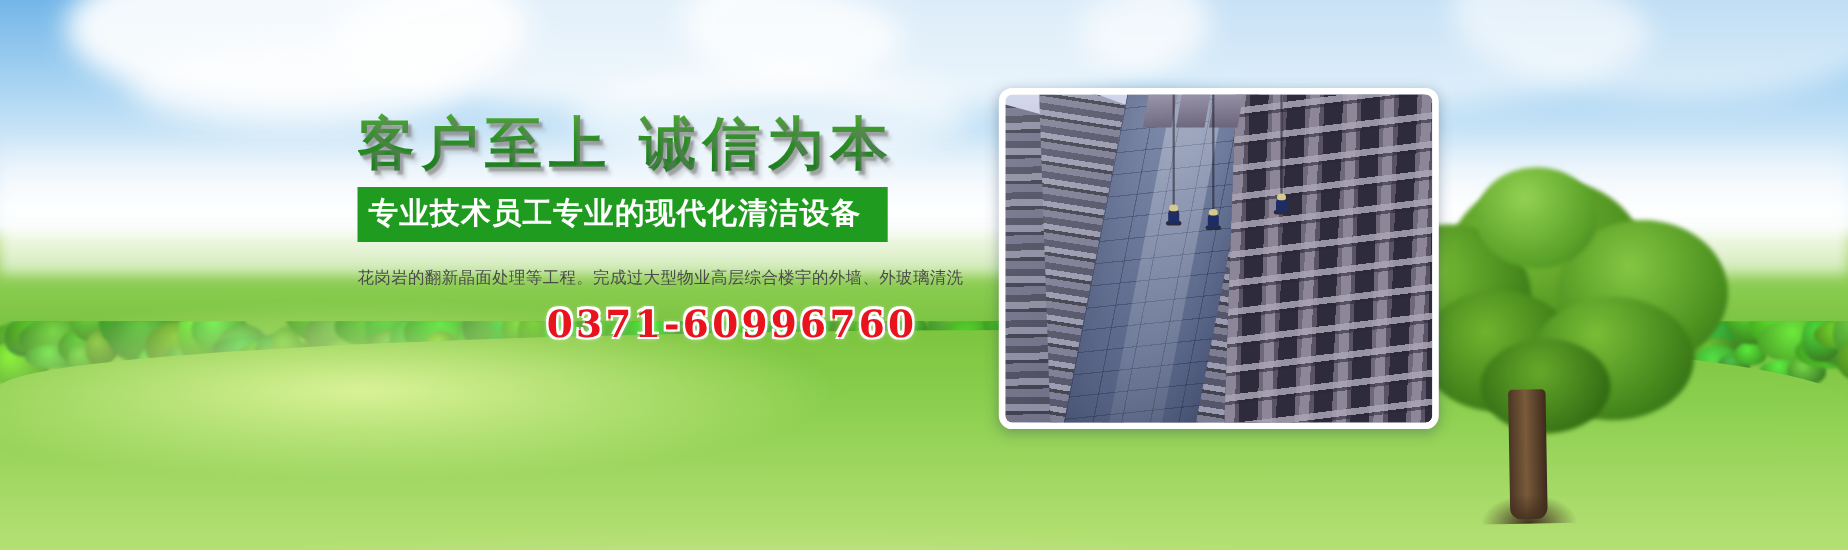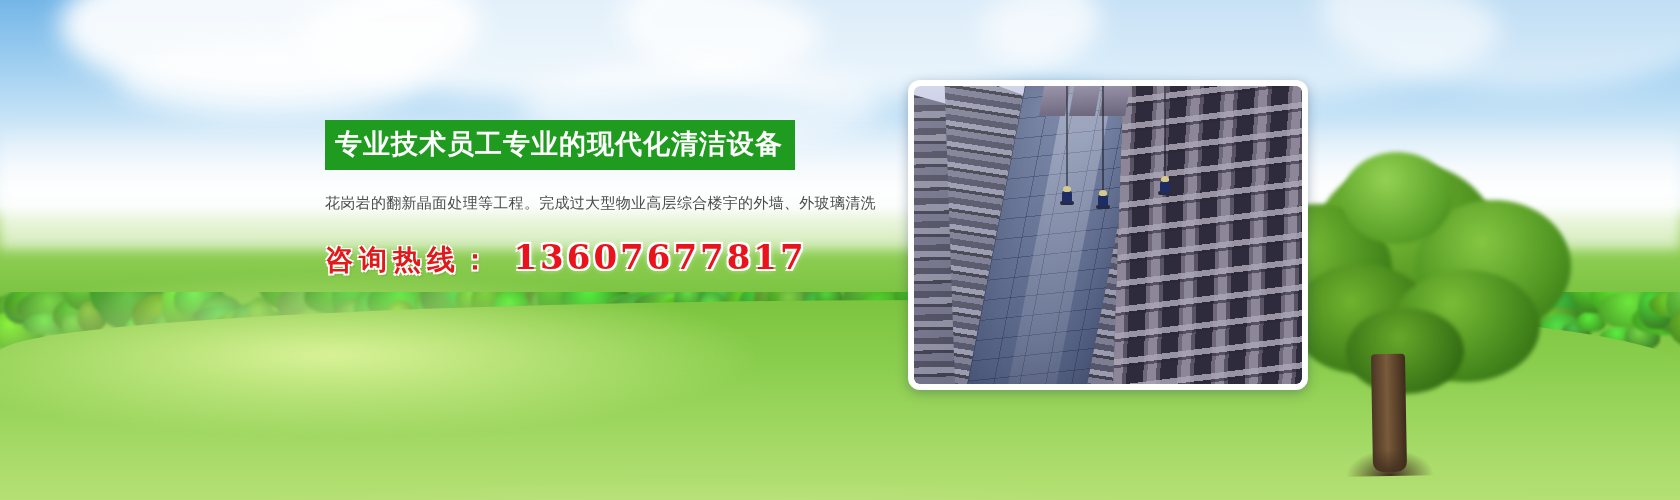--- a/index.html
+++ b/index.html
@@ -93,24 +93,24 @@
     font-size:52px; font-weight:700; letter-spacing:6px;
     color:#1f8a1f;
     background:linear-gradient(to bottom,#59b03a 0%,#2a8f23 45%,#14771a 100%);
     -webkit-background-clip:text; background-clip:text; -webkit-text-fill-color:transparent;
     text-shadow:3px 4px 2px rgba(120,120,120,.45);
     white-space:nowrap;
     filter:drop-shadow(3px 4px 1px rgba(140,140,140,.5));
   }
 
   #subtitle-bar {
-    margin-top:24px;
+    margin-top:4px;
     display:inline-block;
     background:#1f9c1f;
-    padding:6px 12px 8px 10px;
+    padding:6px 24px 8px 10px;
   }
   #subtitle-bar span {
     font-size:27px; font-weight:700; color:#fff; letter-spacing:1px;
     font-family:"DejaVu Sans","Liberation Sans",sans-serif;
     white-space:nowrap;
   }
 
   #paragraph {
     margin-top:20px;
     width:578px;
@@ -456,33 +456,31 @@
     <div class="canopy" style="left:196px; top:48px;  width:155px;height:132px; background:radial-gradient(circle at 42% 32%, #85c642 0%, #4e9420 62%, #2e6b15 100%);"></div>
     <div class="canopy" style="left:72px;  top:112px; width:140px;height:110px; background:radial-gradient(circle at 42% 34%, #6fb32e 0%, #3e7c18 66%, #27590f 100%);"></div>
     <div class="canopy" style="left:172px; top:118px; width:148px;height:112px; background:radial-gradient(circle at 40% 30%, #79bd36 0%, #43841b 64%, #29600f 100%);"></div>
     <div class="canopy" style="left:122px; top:0px;   width:110px;height:92px;  background:radial-gradient(circle at 40% 30%, #93d152 0%, #5aa128 66%, #37781a 100%);"></div>
     <div class="canopy" style="left:126px; top:156px; width:118px;height:86px;  background:radial-gradient(circle at 45% 34%, #66a82a 0%, #387316 68%, #235309 100%);"></div>
     <div class="trunk"></div>
   </div>
 
   <div id="text-col">
 
+    <div id="headline">客户至上  诚信为本</div>
 
     <div id="subtitle-bar">
       <span>专业技术员工专业的现代化清洁设备</span>
     </div>
 
     <div id="paragraph">
       <p class="l2">花岗岩的翻新晶面处理等工程。完成过大型物业高层综合楼宇的外墙、外玻璃清洗</p>
     </div>
 
-    <div id="hotline">
-      <span class="label">咨询热线：</span>
-      <span class="num">13607677817</span>
-    </div>
+    <div id="phone2">0371-60996760</div>
   </div>
 
   <div id="photo-card">
     <div id="photo">
       <div class="wing-left"></div>
       <div class="wing-left2"></div>
       <div class="glass"></div>
       <div class="glass-gleam"></div>
       <div class="tower-right"></div>
       <div class="tower-right-bands"></div>

